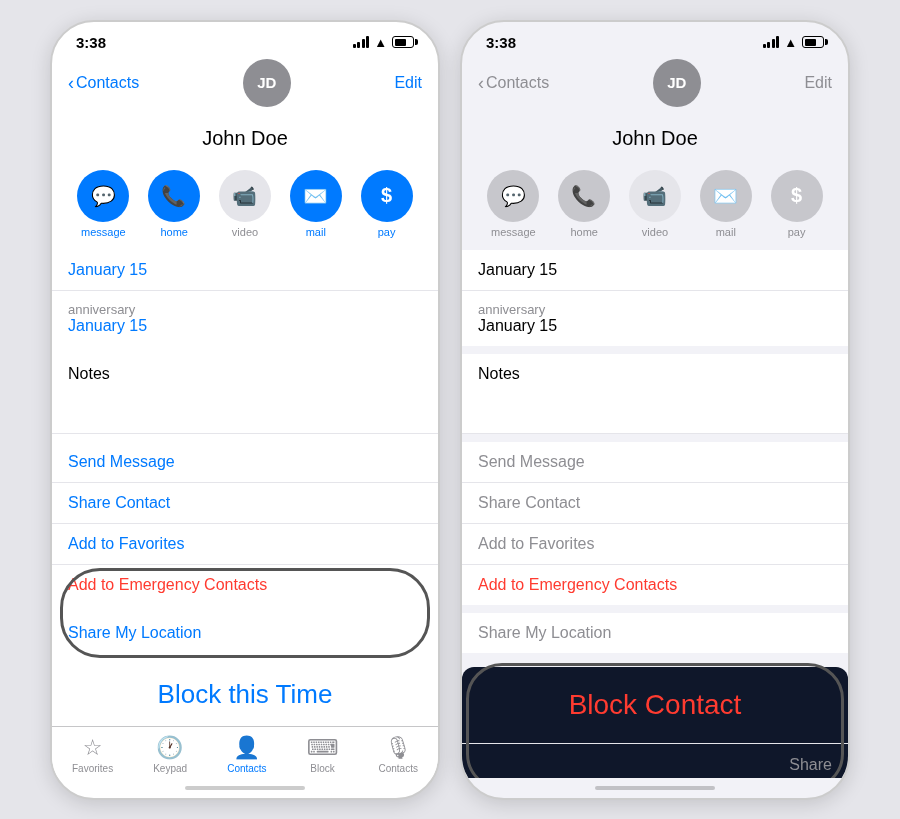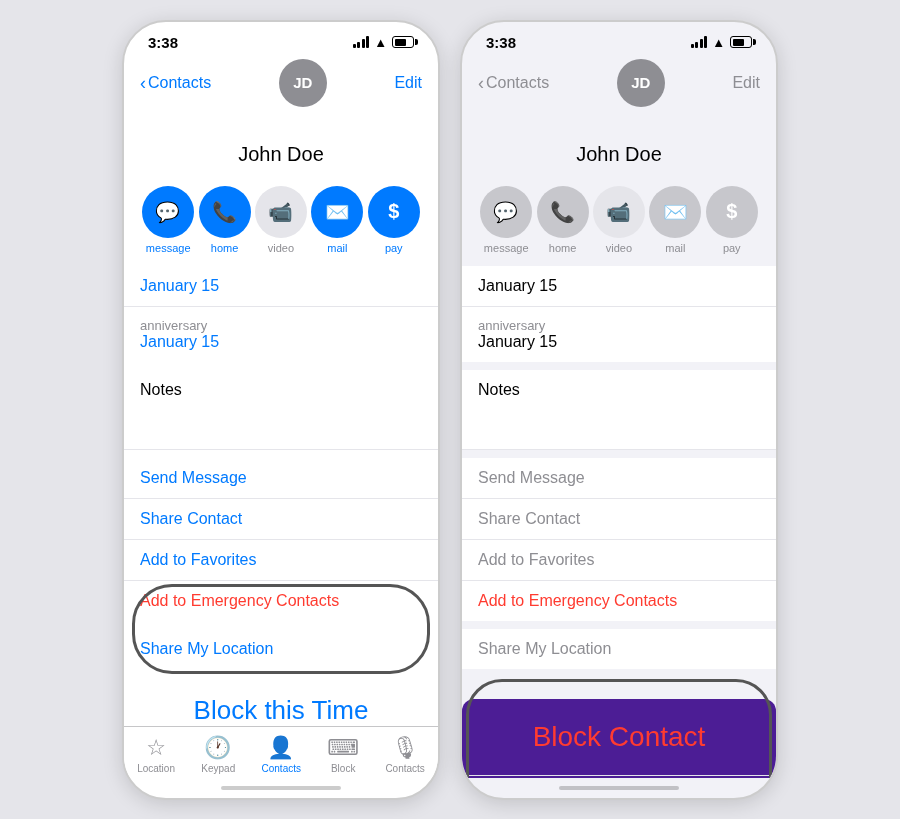--- a/index.html
+++ b/index.html
@@ -8,21 +8,21 @@
       display: flex;
       justify-content: center;
       align-items: center;
       width: 900px;
       height: 819px;
       font-family: -apple-system, 'SF Pro Text', 'Helvetica Neue', sans-serif;
       gap: 20px;
     }
 
     .phone-frame {
-      width: 318px;
+      width: 390px;
       height: 780px;
       background: #fff;
       border-radius: 44px;
       border: 2px solid #ccc;
       overflow: hidden;
       position: relative;
       display: flex;
       flex-direction: column;
       box-shadow: 0 4px 20px rgba(0,0,0,0.15);
     }
@@ -139,21 +139,21 @@
       display: flex;
       flex-direction: column;
       align-items: center;
       padding: 6px 16px 12px;
       flex-shrink: 0;
     }
 
     .contact-name {
       font-size: 20px;
       font-weight: 500;
-      margin-top: 22px;
+      margin-top: 6px;
     }
 
     
     .action-buttons {
       display: flex;
       justify-content: space-around;
       padding: 8px 16px 12px;
       flex-shrink: 0;
     }
 
@@ -425,21 +425,21 @@
 
     <div style="position:relative; flex:1; background:#fff;">
       <div class="highlight-bubble"></div>
       <div class="block-caller-text-left">Block this Time</div>
     </div>
   </div>
 
   <div class="tab-bar">
     <div class="tab-item">
       <span class="tab-icon">☆</span>
-      <span class="tab-label">Location</span>
+      <span class="tab-label">Favorites</span>
     </div>
     <div class="tab-item">
       <span class="tab-icon">🕐</span>
       <span class="tab-label">Keypad</span>
     </div>
     <div class="tab-item">
       <span class="tab-icon active">👤</span>
       <span class="tab-label active">Contacts</span>
     </div>
     <div class="tab-item">
@@ -539,25 +539,25 @@
     </div>
 
     <div class="sep-section"></div>
 
     <div class="list-section" style="background:#fff;">
       <div class="list-item" style="color:#8e8e93;">Share My Location</div>
     </div>
 
     <div style="position:relative; flex:1; background:#f2f2f7; display:flex; flex-direction:column;">
 
-      <div style="background:#4c1d95; margin: 22px 0; padding: 0; border-radius: 12px; overflow:hidden; position:relative;">
+      <div style="background:#0f172a; margin: 6px 0; padding: 0; border-radius: 12px; overflow:hidden; position:relative;">
         <div class="block-contact-text-right">Block Contact</div>
 
         <div style="border-top: 0.5px solid #e5e5ea; padding: 12px 16px; font-size:16px; color:#8e8e93; text-align:right;">
-          <span>Time</span>
+          <span>Share</span>
         </div>
       </div>
 
       <div style="position:absolute; top: 2px; left:4px; right:4px; bottom:2px; border:3px solid #555; border-radius:36px; pointer-events:none;"></div>
     </div>
   </div>
 
   <div class="home-indicator">
     <div class="home-bar"></div>
   </div>

